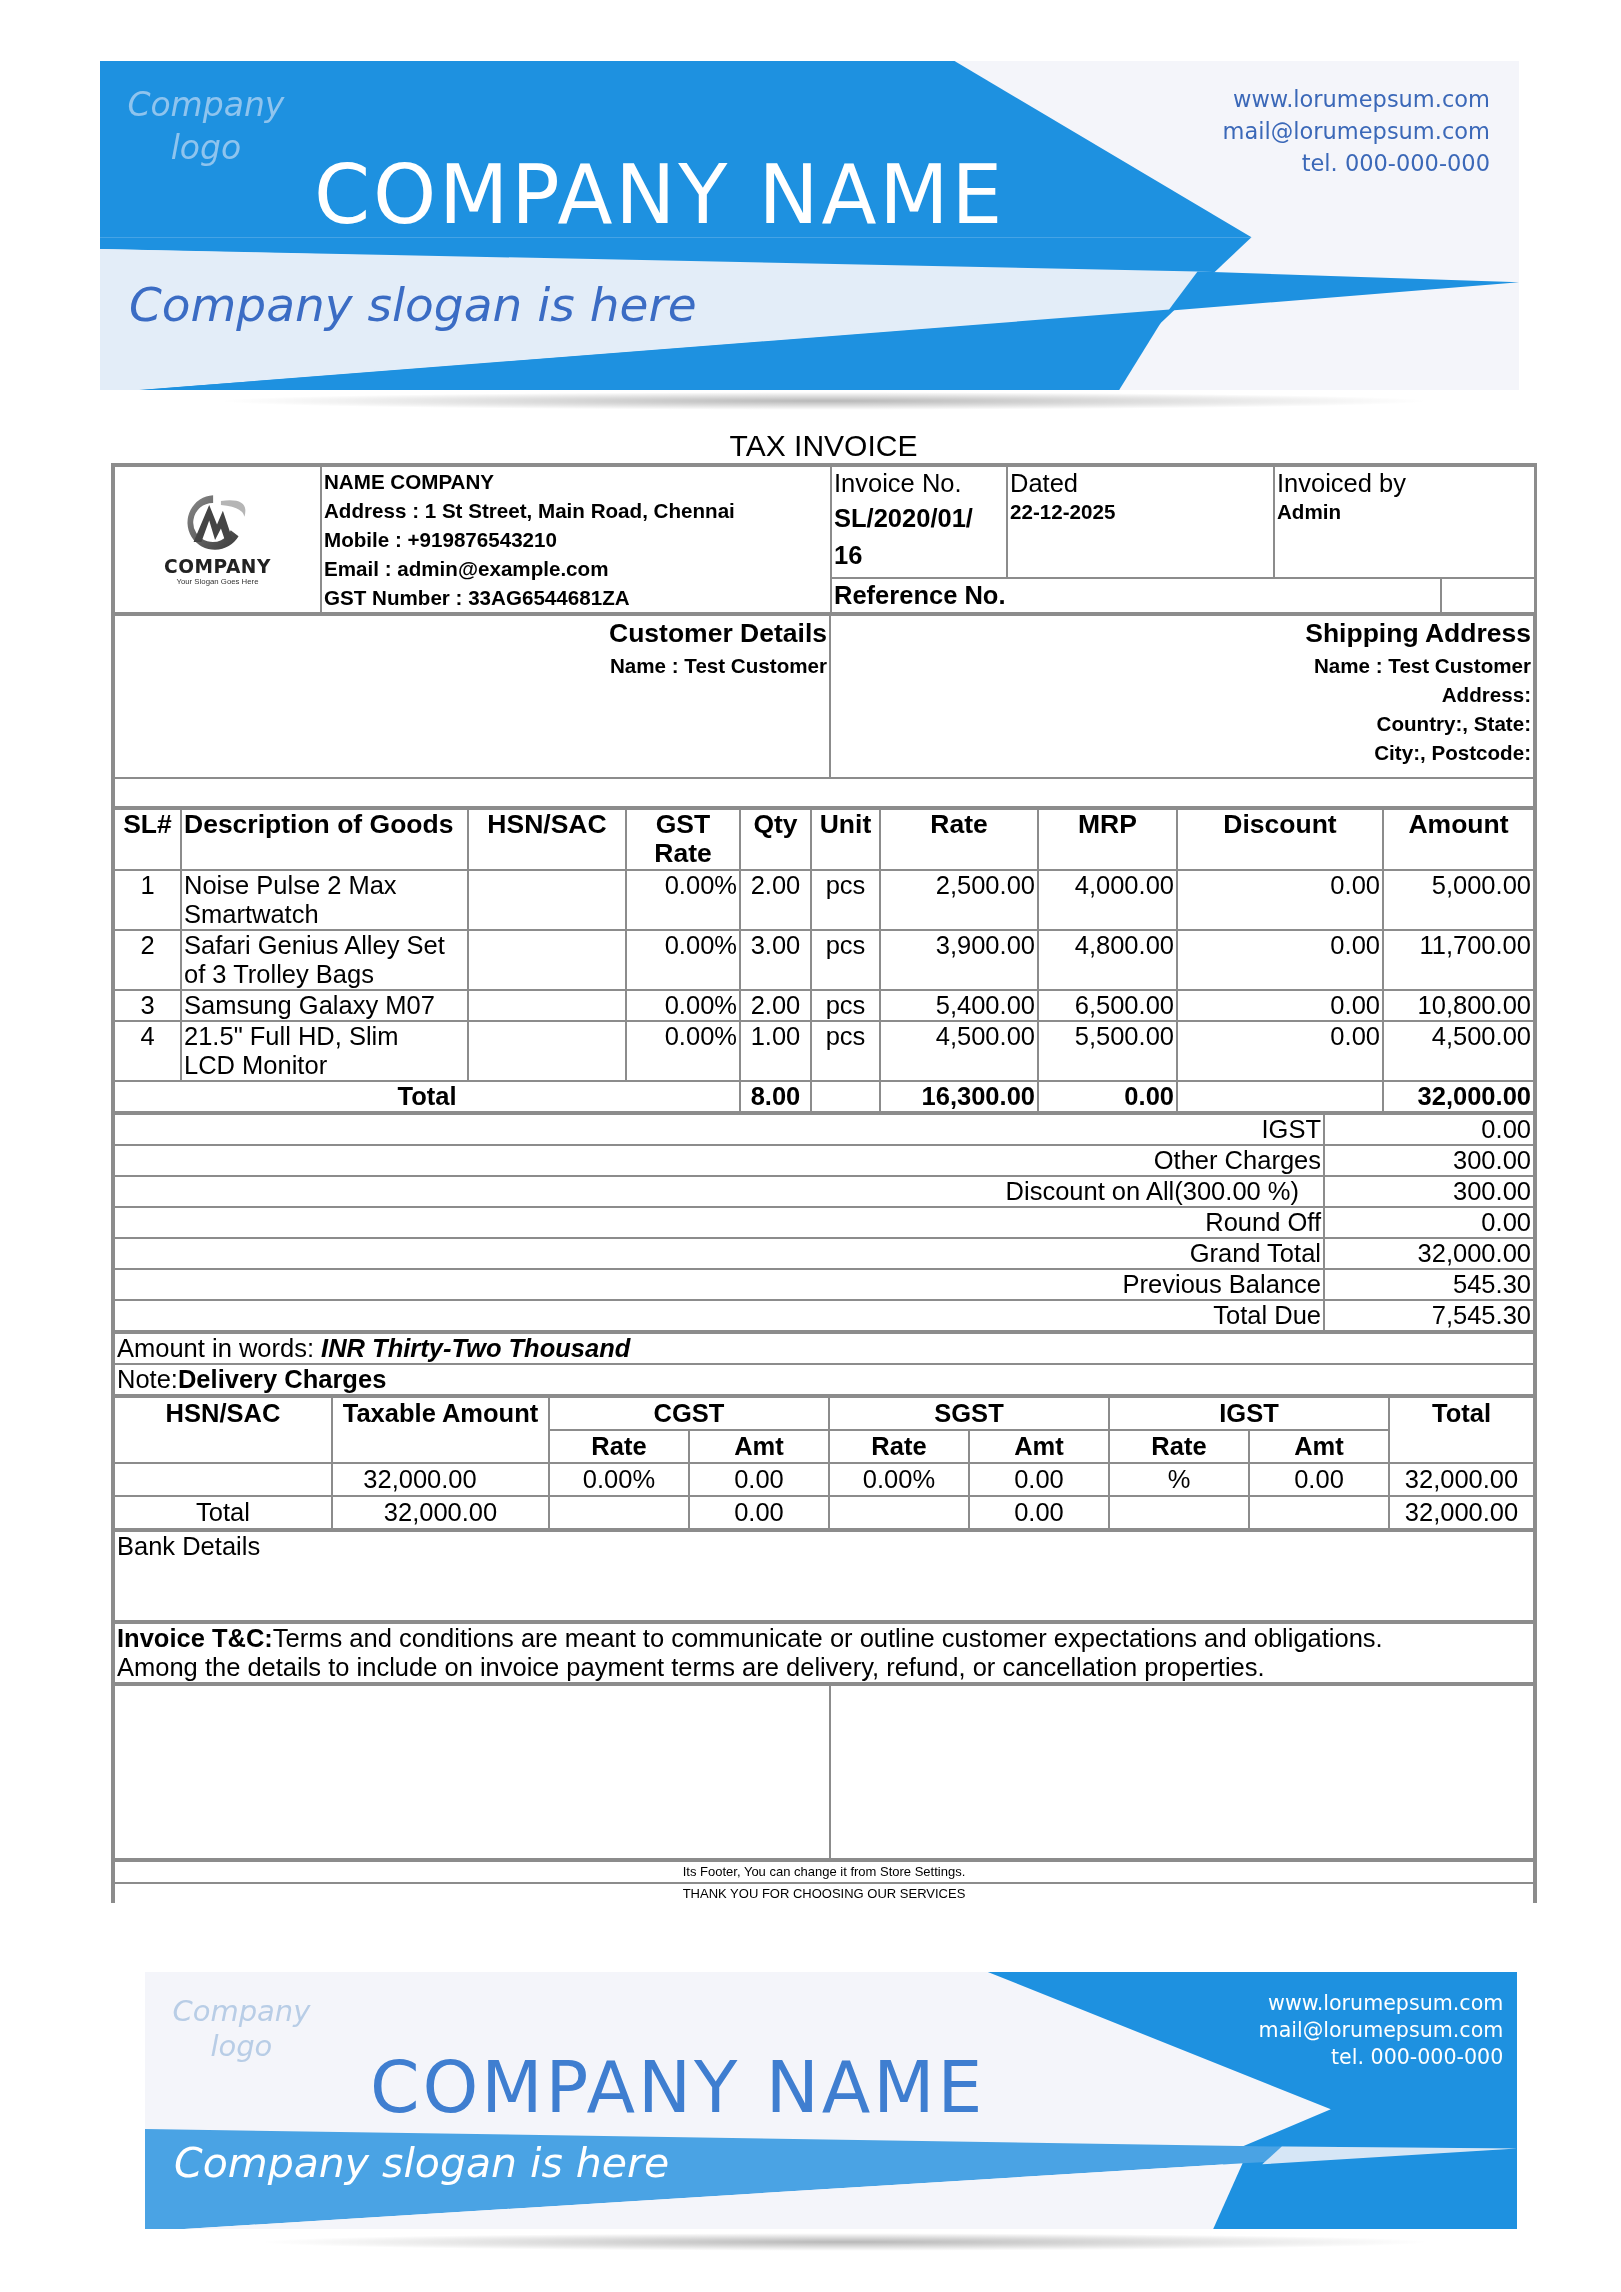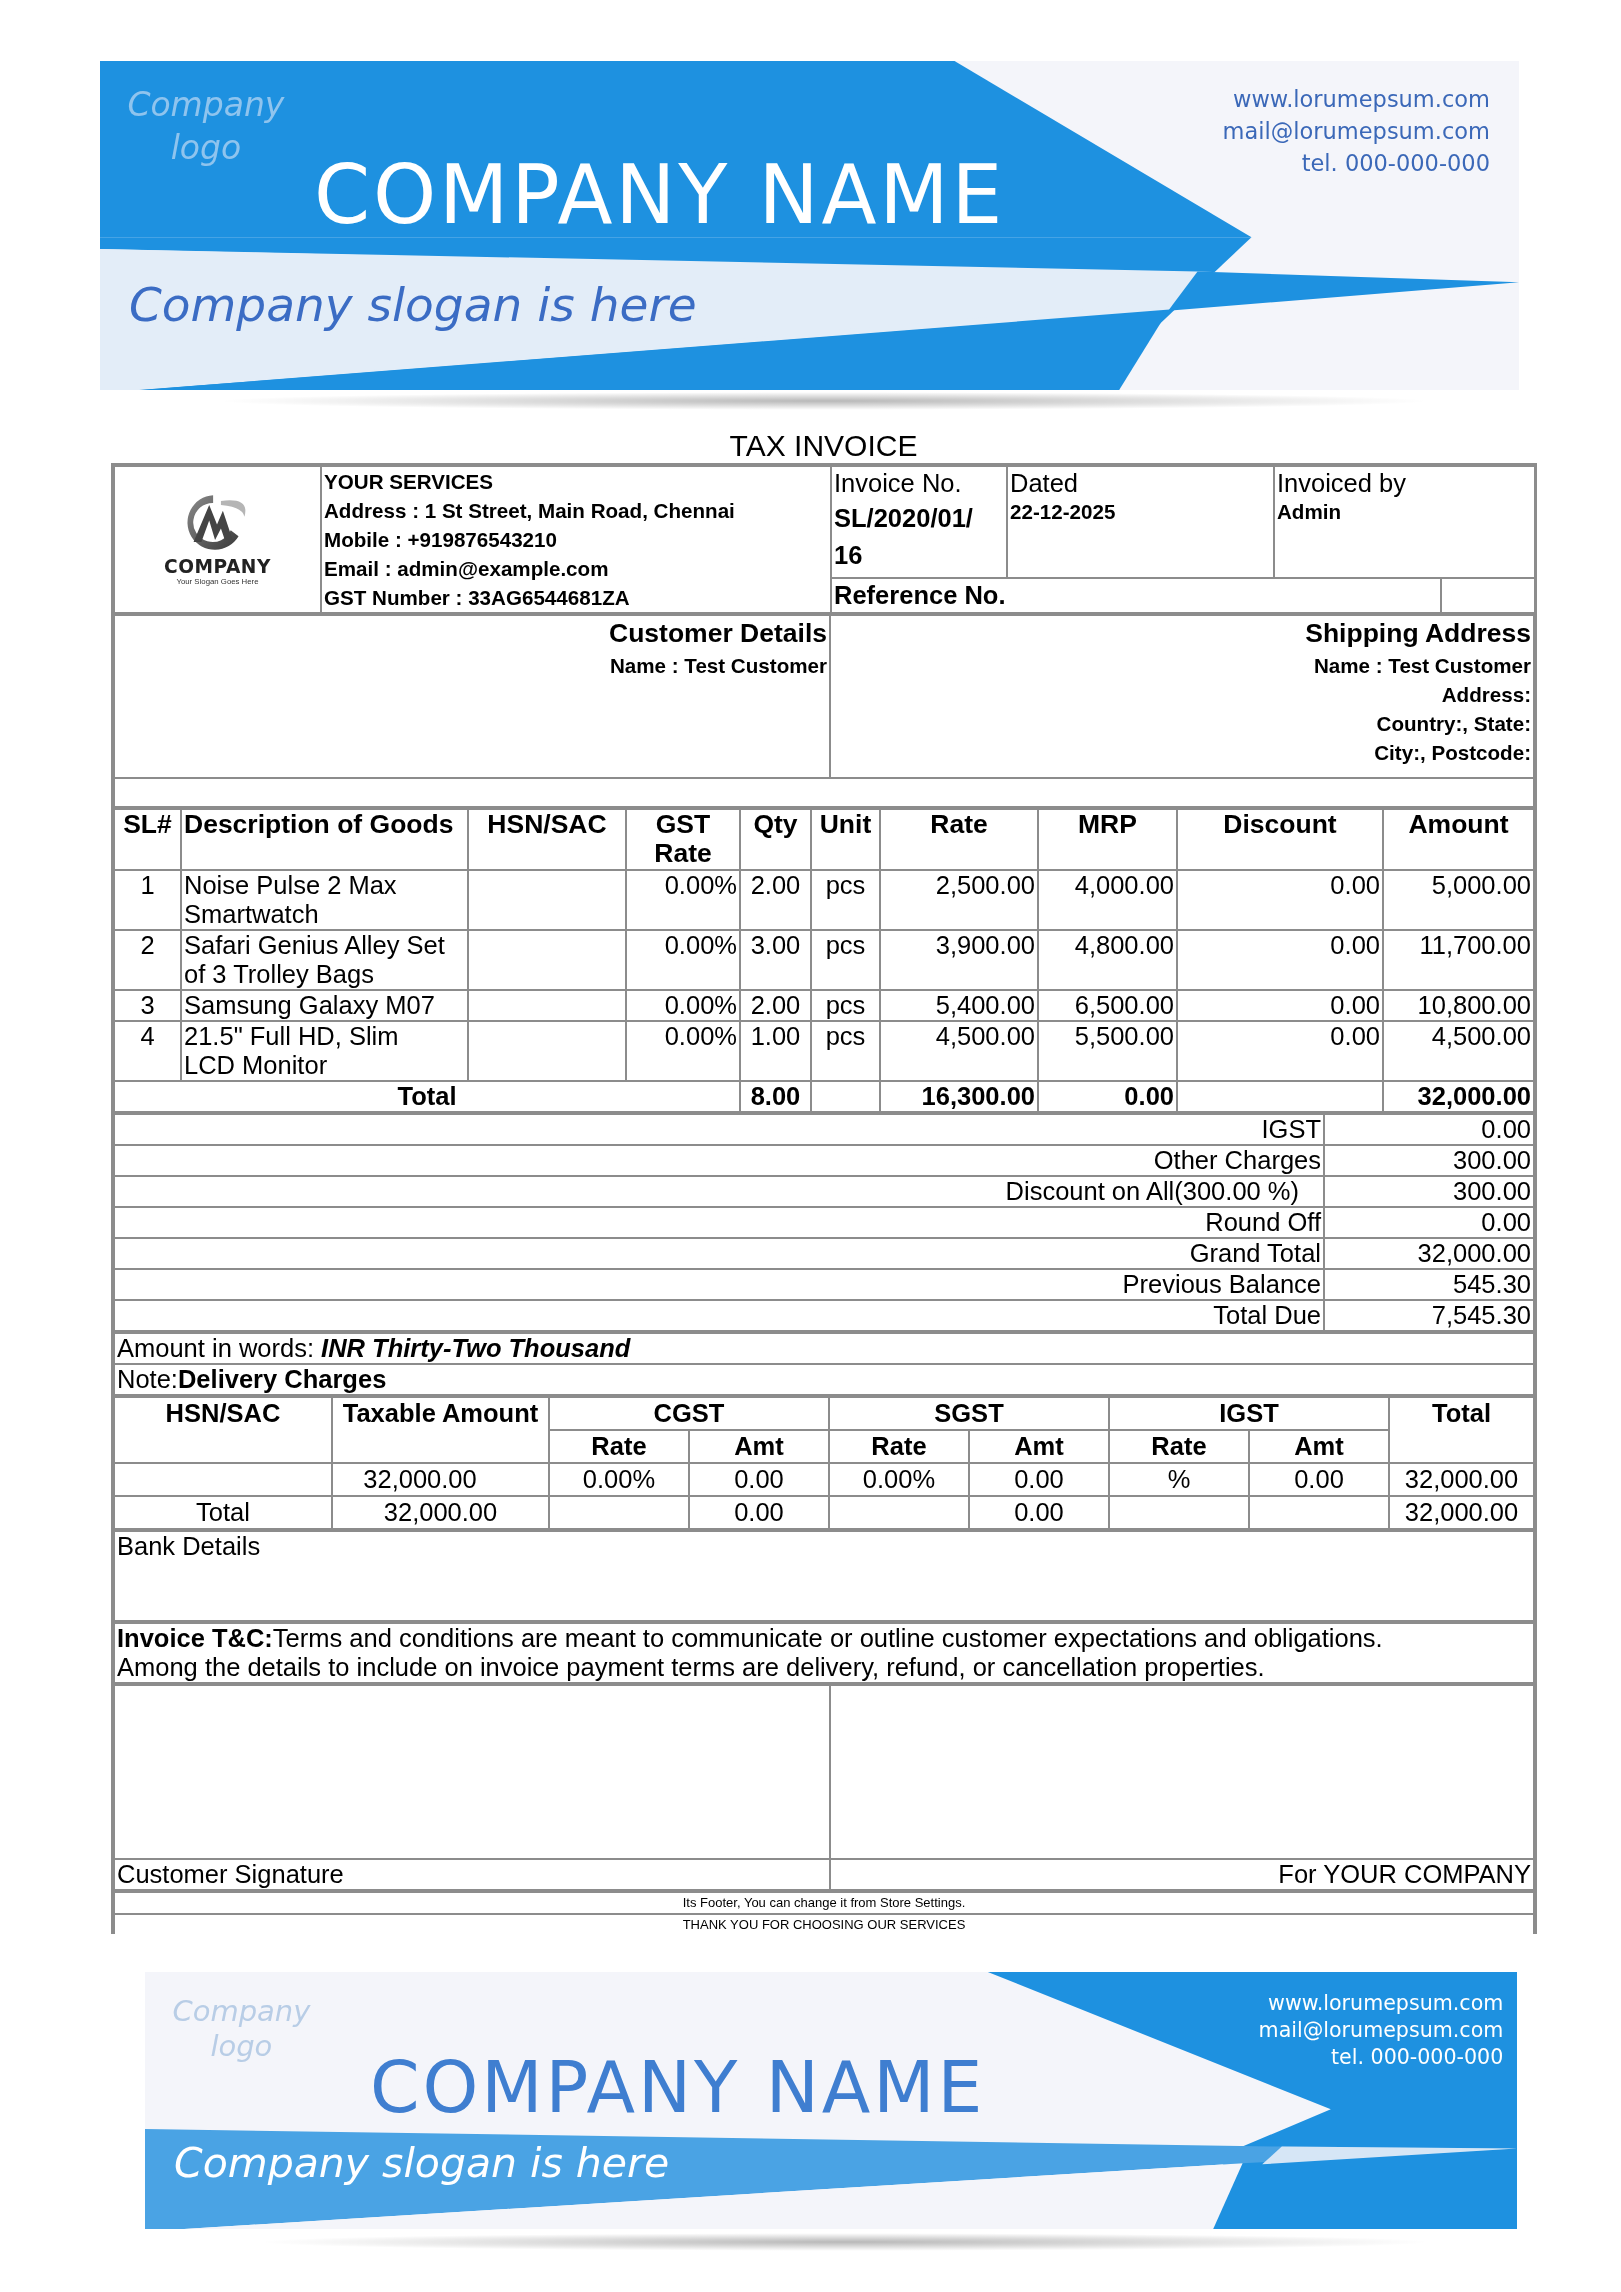--- a/index.html
+++ b/index.html
@@ -123,21 +123,21 @@
               </defs>
           <path d="M40 4 A28 28 0 1 0 66 46 L58 40 A20 20 0 1 1 40 12 Z" fill="url(#lg)"></path>
           <path d="M20 52 L36 14 L44 34 L50 20 L60 50 L52 50 L48 38 L42 50 L36 30 L28 52 Z" fill="#444"></path>
           <path d="M48 10 Q78 6 72 26 Q70 16 48 14 Z" fill="#b5b5b5"></path>
         </svg>
         <div class="logo-word">COMPANY</div>
         <div class="logo-slogan">Your Slogan Goes Here</div>
         <div class="logo-tiny"></div>
       </td>
       <td class="comp-cell" rowspan="2">
-        <div class="b">YOUR SERVICES</div>
+        <div class="b">NAME COMPANY</div>
         <div class="b">Address : 1 St Street, Main Road, Chennai</div>
         <div class="b">Mobile : +919876543210</div>
         <div class="b">Email : admin@example.com</div>
         <div class="b">GST Number : 33AG6544681ZA</div>
       </td>
       <td style="height:110px">
         <div class="inv-label">Invoice No.</div>
         <div class="inv-no">SL/2020/01/</div>
         <div class="inv-no">16</div>
       </td>
@@ -415,24 +415,20 @@
 
   <table class="sign">
     <colgroup>
         <col style="width:716px">
         <col>
       </colgroup>
     <tbody>
         <tr class="space">
       <td></td>
       <td></td>
-    </tr>
-    <tr>
-      <td class="b">Customer Signature</td>
-      <td class="b r">For YOUR COMPANY</td>
     </tr>
   </tbody>
     </table>
 
   <table class="foot">
     <tbody>
         <tr>
           <td>Its Footer, You can change it from Store Settings.</td>
         </tr>
     <tr>

